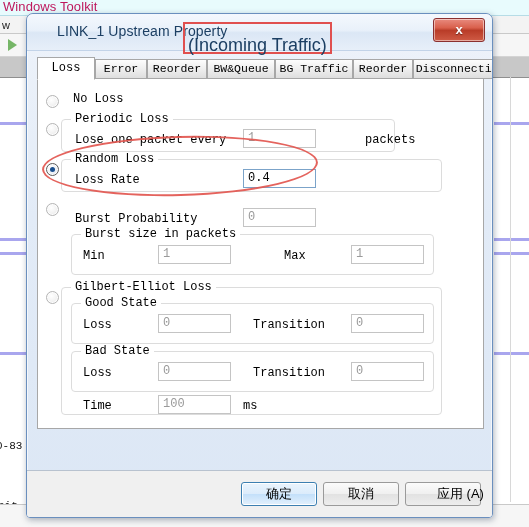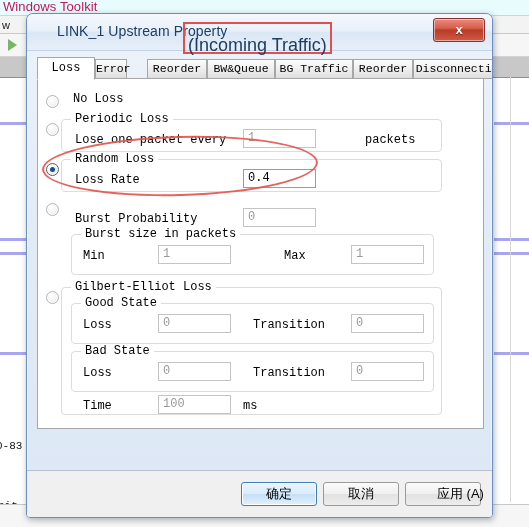--- a/index.html
+++ b/index.html
@@ -351,35 +351,35 @@
 <div id="dialog">
 
   <div class="dlg-titlebar">
     <div class="dlg-title">LINK_1 Upstream Property</div>
     <div class="dlg-title-part2">(Incoming Traffic)</div>
     <div class="dlg-close">x</div>
   </div>
 
   <div class="tabstrip">
     <div class="tab selected" style="left:0px;width:58px;">Loss</div>
-    <div class="tab" style="left:58px;width:32px;text-align:center;">Error</div>
+    <div class="tab" style="left:58px;width:52px;text-align:center;">Error</div>
     <div class="tab" style="left:110px;width:60px;">Reorder</div>
     <div class="tab" style="left:170px;width:68px;">BW&amp;Queue</div>
     <div class="tab" style="left:238px;width:78px;">BG  Traffic</div>
     <div class="tab" style="left:316px;width:60px;">Reorder</div>
     <div class="tab" style="left:376px;width:95px;">Disconnection</div>
   </div>
 
   <div class="tabpage">
 
     <div class="radio" style="left:8px; top:16px;"></div>
     <div class="lbl" style="left:35px; top:13px;">No Loss</div>
 
     <div class="radio" style="left:8px; top:44px;"></div>
-    <div class="gbox" style="left:23px; top:40px; width:381px; height:33px;">
+    <div class="gbox" style="left:23px; top:40px; width:334px; height:33px;">
       <div class="gbox-title">Periodic Loss</div>
     </div>
     <div class="lbl" style="left:37px; top:54px;">Lose one packet every</div>
     <div class="tbox" style="left:205px; top:50px; width:73px;">1</div>
     <div class="lbl" style="left:327px; top:54px;">packets</div>
 
     <div class="radio checked" style="left:8px; top:84px;"></div>
     <div class="gbox" style="left:23px; top:80px; width:381px; height:33px;">
       <div class="gbox-title">Random Loss</div>
     </div>

